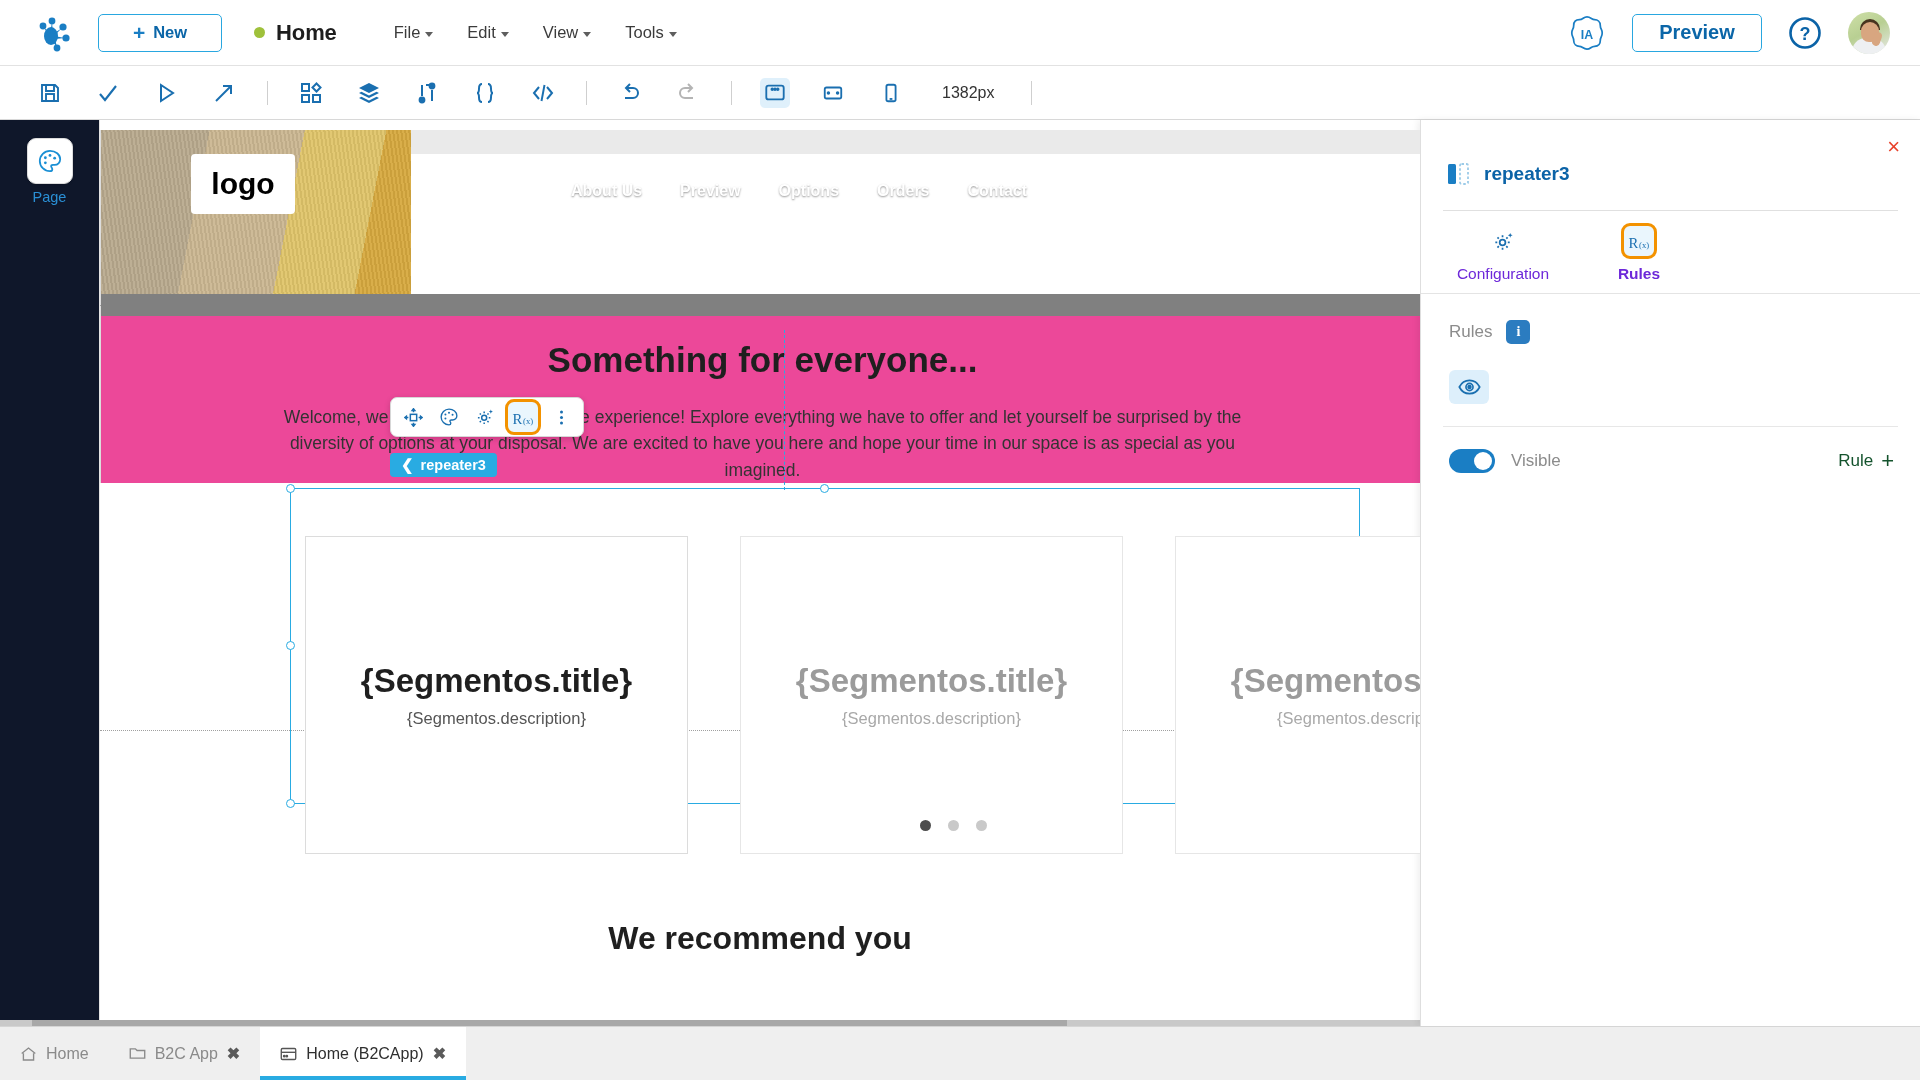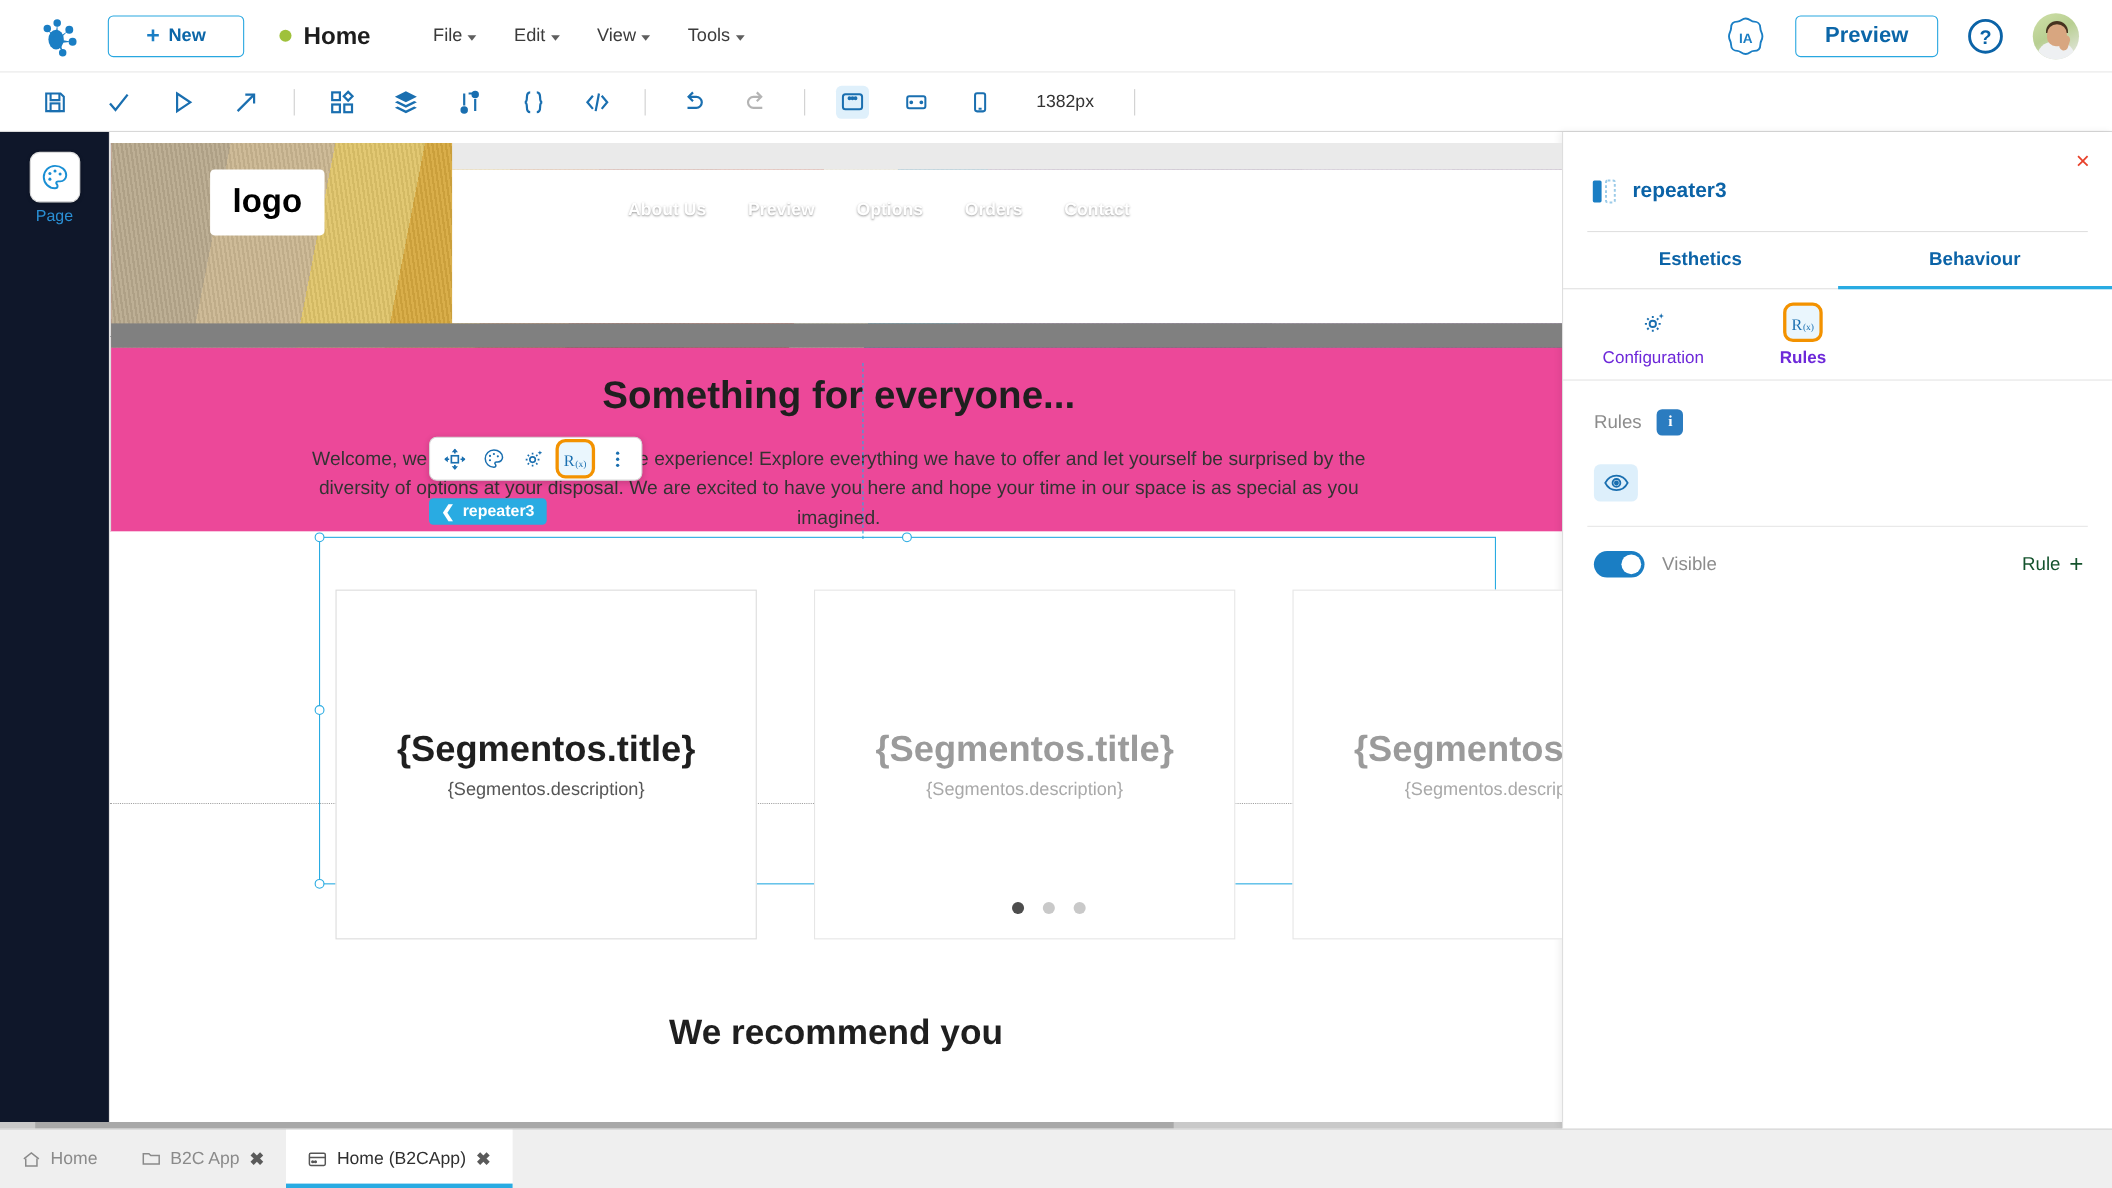--- a/index.html
+++ b/index.html
@@ -517,24 +517,20 @@
     <div class="rp-head">
       <svg viewBox="0 0 26 24" width="26" height="24">
         <rect x="2" y="2" width="8" height="20" rx="1.5" fill="#1a7ec4"></rect>
         <rect x="14" y="2" width="8" height="20" rx="1.5" fill="none" stroke="#9ccbe8" stroke-width="1.8" stroke-dasharray="2.5 2"></rect>
       </svg>
       <span class="name">repeater3</span>
     </div>
 
     <div class="rp-hr"></div>
 
-    <div class="rp-tabs">
-      <div class="rp-tab">Esthetics</div>
-      <div class="rp-tab active">Behaviour</div>
-    </div>
 
     <div class="rp-sub">
       <div class="rp-subitem">
         <div class="rp-sub-iconwrap">
           <svg viewBox="0 0 24 24" width="23" height="23" fill="none" stroke="#1a6fb0" stroke-width="1.8">
             <circle cx="11" cy="13" r="3"></circle>
             <path d="M11 5.5v2M11 18.5v2M3.5 13h2M16.5 13h2M5.7 7.7l1.4 1.4M14.9 16.9l1.4 1.4M5.7 18.3l1.4-1.4M14.9 9.1l1.4-1.4"></path>
             <path d="M19 3l.7 1.8L21.5 5.5 19.7 6.2 19 8l-.7-1.8L16.5 5.5l1.8-.7z" fill="#1a6fb0" stroke="none"></path>
           </svg>
         </div>

